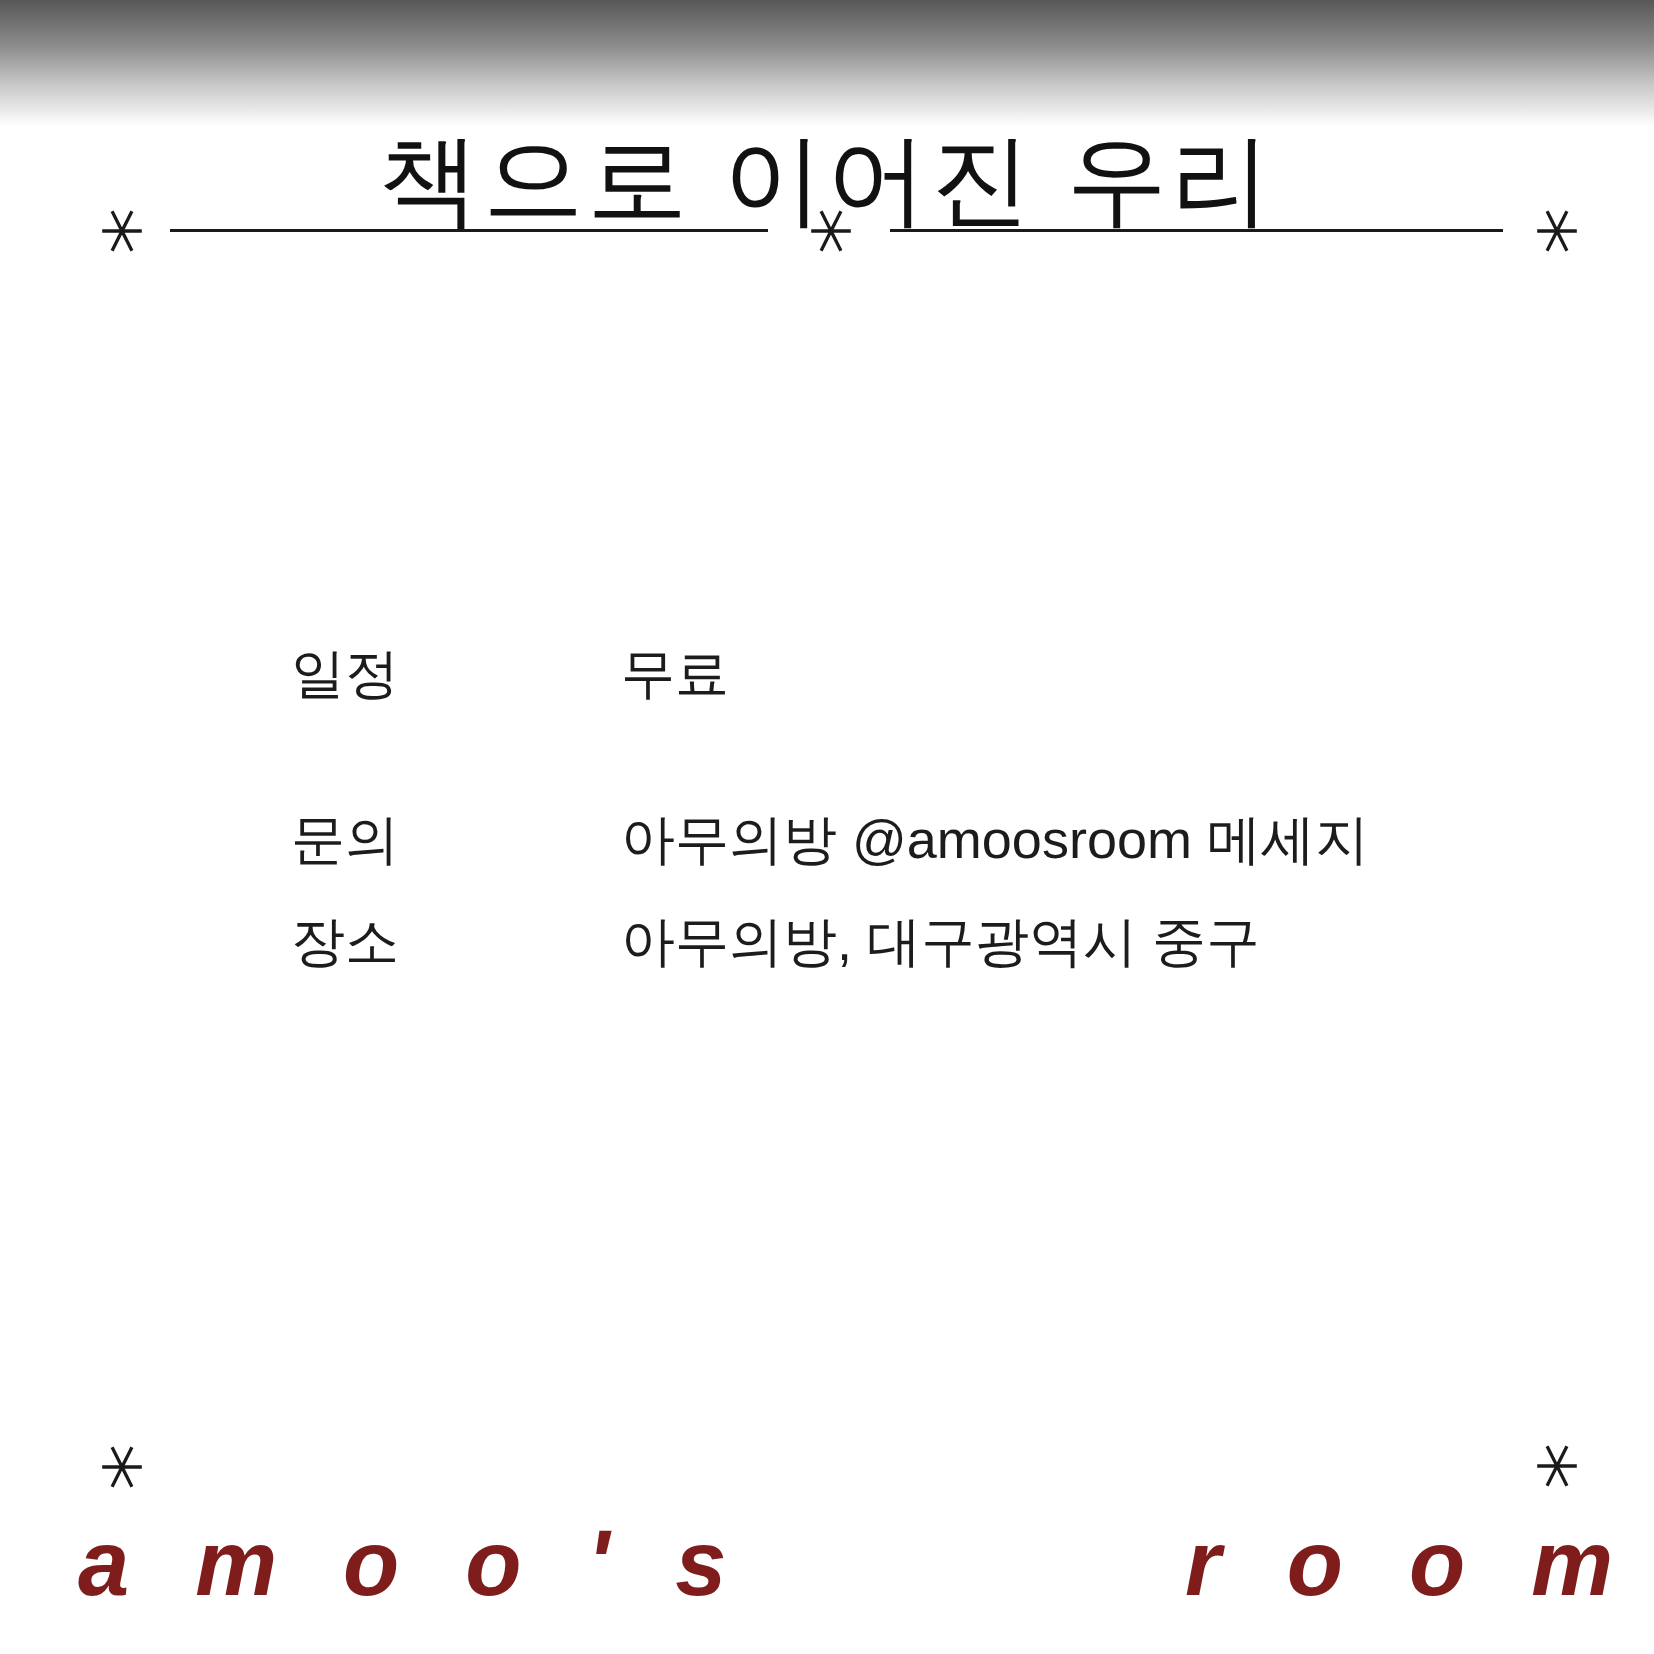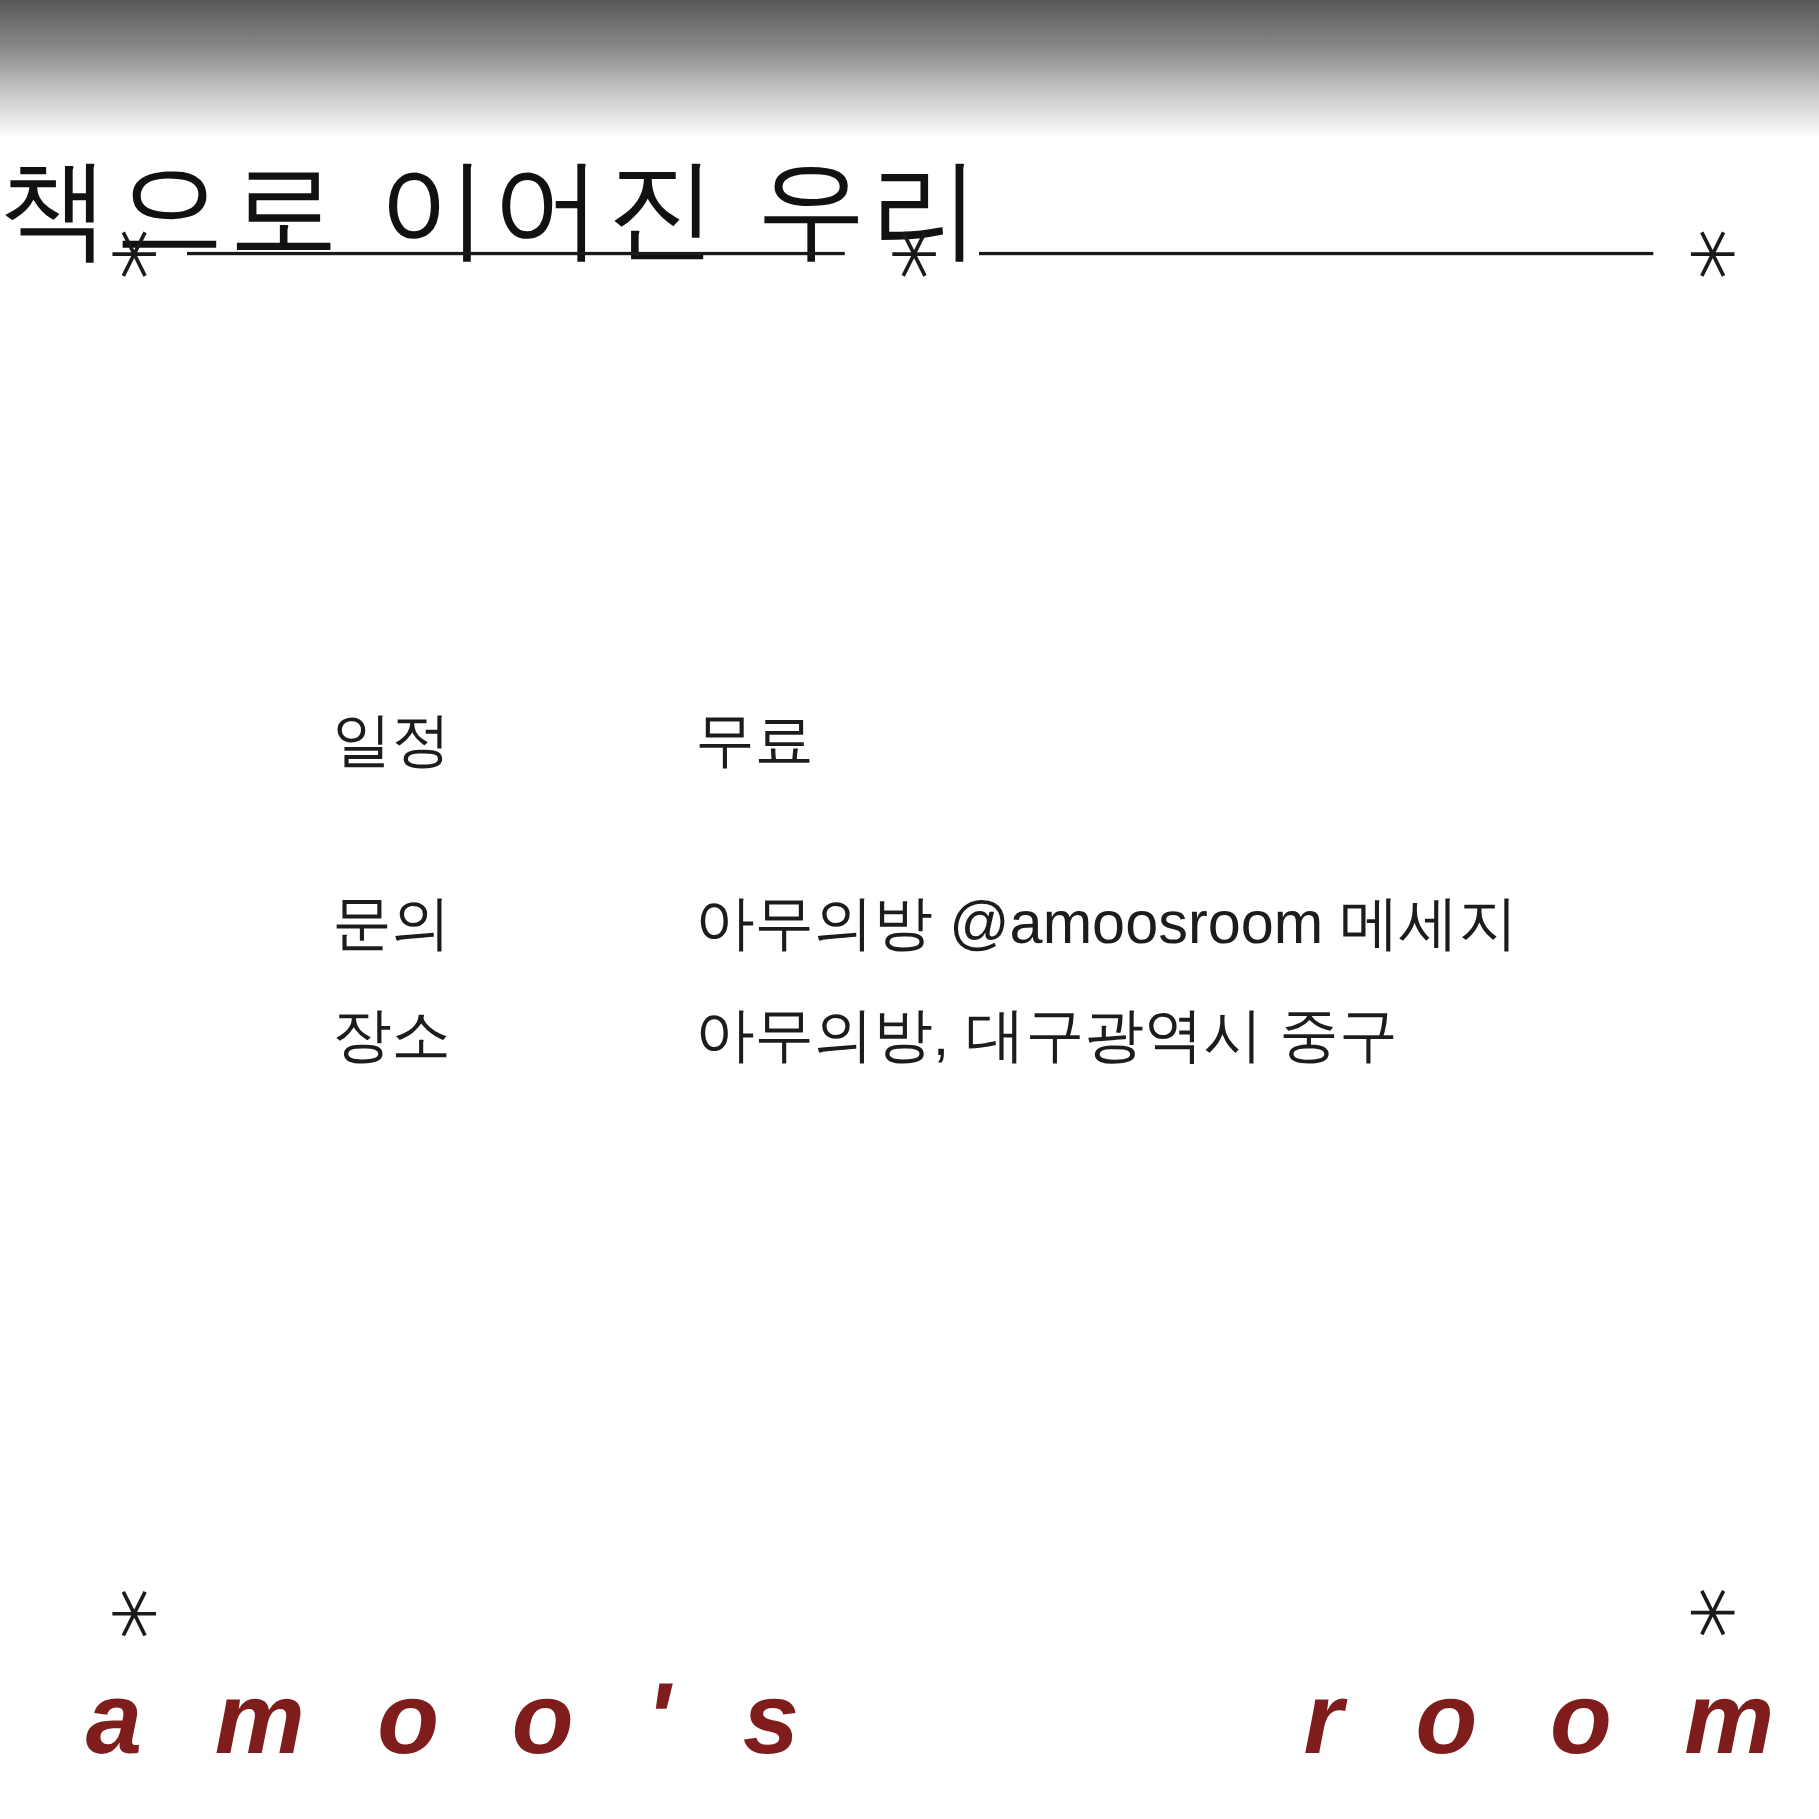--- a/index.html
+++ b/index.html
@@ -21,23 +21,23 @@
     position: absolute;
     left: 0; top: 0;
     width: 100%;
     height: 126px;
     background: linear-gradient(to bottom, #575757 0%, #8a8a8a 35%, #c9c9c9 68%, #ffffff 100%);
   }
 
   
   .poster-title {
     position: absolute;
-    left: 0; top: 73px;
+    left: 0; top: 62px;
     width: 100%;
-    text-align: left;
+    text-align: center;
     font-size: 100px;
     font-weight: 300;
     letter-spacing: 4px;
     line-height: 1.0;
     color: #111111;
     white-space: nowrap;
   }
 
   
   .ast {
@@ -57,21 +57,21 @@
     top: 229px;
     height: 3px;
     background: #1a1a1a;
   }
   .divider-line-1 { left: 170px; width: 598px; }
   .divider-line-2 { left: 890px; width: 613px; }
 
   
   .info-grid {
     position: absolute;
-    left: 302px;
+    left: 291px;
     top: 646px;
     display: grid;
     grid-template-columns: 330px auto;
     grid-row-gap: 48px;
     font-size: 54px;
     line-height: 54px;
     font-weight: 300;
     color: #1c1c1c;
     white-space: nowrap;
   }

